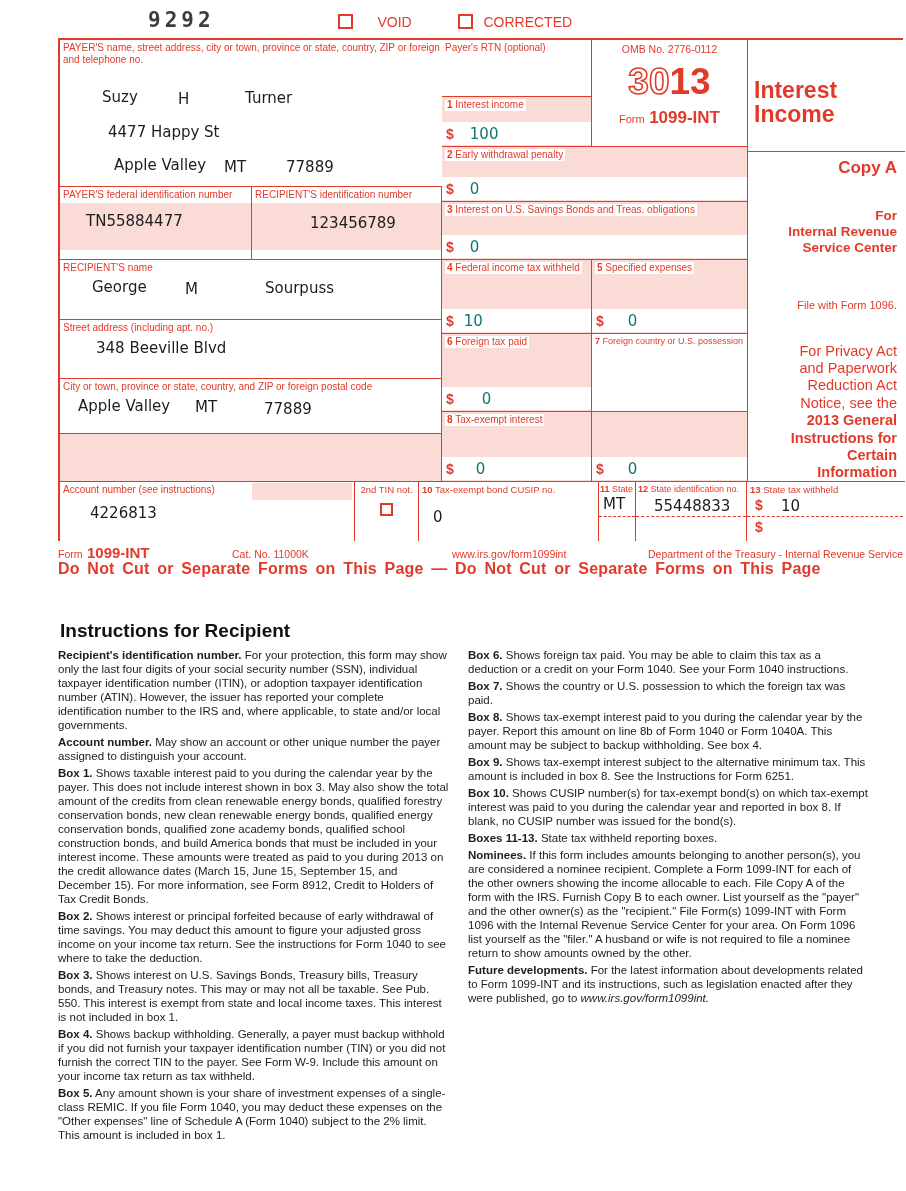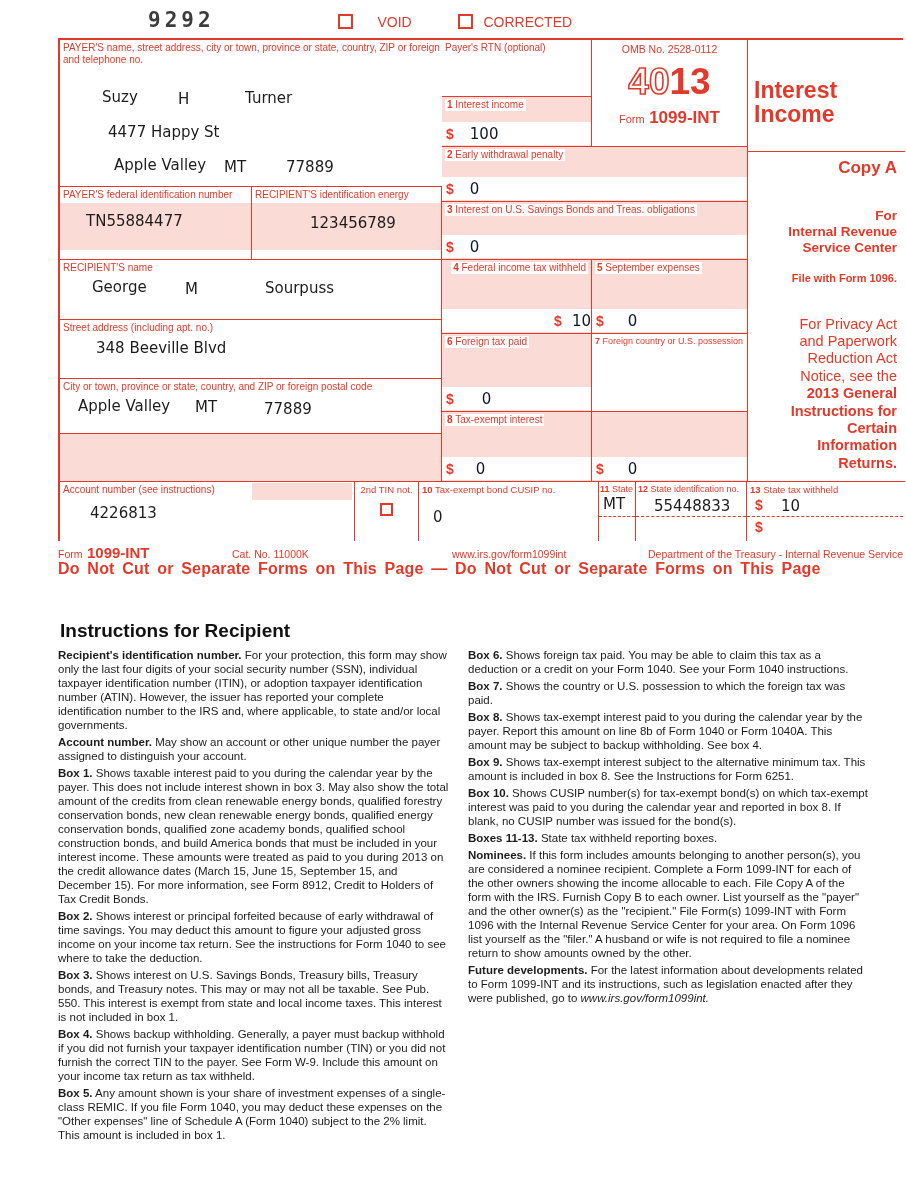--- a/index.html
+++ b/index.html
@@ -19,21 +19,21 @@
   .b-r{border-right:1px solid var(--red);}
   .b-b{border-bottom:1px solid var(--red);}
   .b-l{border-left:1px solid var(--red);}
   .red{color:var(--red);}
   .lbl{font-size:10px;color:var(--red);line-height:1.18;padding:2px 3px;}
   .lbl .num{font-weight:bold;}
   .chip{display:inline-block;background:#fff;padding:0 2px;}
   .val{font-family:"DejaVu Sans",sans-serif;font-size:15px;color:#1d1d1d;}
   .money{position:absolute;left:0;right:0;bottom:1px;height:23px;background:#fff;line-height:23px;white-space:nowrap;}
   .cur{color:var(--red);font-weight:bold;font-size:14px;margin-left:4px;}
-  .amt{font-family:"DejaVu Sans",sans-serif;font-size:15px;color:#0f172a;margin-left:16px;}
+  .amt{font-family:"DejaVu Sans",sans-serif;font-size:15px;color:#0f766e;margin-left:16px;}
   .checkbox{display:inline-block;width:15px;height:15px;border:2px solid var(--red);background:#fff;vertical-align:middle;}
   .prelines{white-space:pre-line;}
   .copy-col{ text-align:right;padding:6px 8px 0 4px;color:var(--red);}
   .dash{position:absolute;left:0;right:0;border-top:1px dashed var(--red);}
   .instr{font-size:11.5px;line-height:14px;color:#1c1c1c;}
   .instr p{margin:0 0 3px 0;}
   .instr b{font-weight:bold;}
   .instr i{font-style:italic;}
 </style>
 </head>
@@ -68,23 +68,23 @@
   </div>
 
   <div class="cell pink b-r b-b" style="left:382px;top:57px;width:150px;height:50px;">
     <div class="lbl"><span class="chip"><span class="num">1</span> <span>Interest income</span></span></div>
     <div class="money">
       <span class="cur">$</span><span class="amt">100</span>
     </div>
   </div>
 
   <div class="cell b-b" style="left:532px;top:0;width:155px;height:107px;text-align:center;">
-    <div class="red" style="font-size:10.5px;padding-top:3px;">OMB No. 2528-0112</div>
+    <div class="red" style="font-size:10.5px;padding-top:3px;">OMB No. 2776-0112</div>
     <div style="margin-top:8px;font-weight:bold;font-size:37px;line-height:1;color:var(--red);">
-      <span style="color:#fff;-webkit-text-stroke:1.6px var(--red);">40</span><span>13</span>
+      <span style="color:#fff;-webkit-text-stroke:1.6px var(--red);">30</span><span>13</span>
     </div>
     <div class="red" style="margin-top:8px;">
       <span style="font-size:11px;">Form</span>
       <span style="font-size:17px;font-weight:bold;">1099-INT</span>
     </div>
   </div>
 
   <div class="cell b-l b-b" style="left:687px;top:0;width:158px;height:112px;">
     <div class="red" style="font-size:23px;font-weight:bold;padding:38px 0 0 6px;line-height:1.05;">Interest Income</div>
   </div>
@@ -103,41 +103,41 @@
     </div>
   </div>
 
   <div class="cell pink b-r b-b" style="left:0;top:147px;width:192px;height:73px;">
     <div class="lbl" style="background:#fff;">PAYER'S federal identification number</div>
     <span class="val abs" style="left:26px;top:25px;">TN55884477</span>
     <div class="abs" style="left:0;right:0;bottom:0;height:9px;background:#fff;"></div>
   </div>
 
   <div class="cell pink b-r b-b" style="left:192px;top:147px;width:190px;height:73px;">
-    <div class="lbl" style="background:#fff;">RECIPIENT'S identification energy</div>
+    <div class="lbl" style="background:#fff;">RECIPIENT'S identification number</div>
     <span class="val abs" style="left:58px;top:27px;">123456789</span>
     <div class="abs" style="left:0;right:0;bottom:0;height:9px;background:#fff;"></div>
   </div>
 
   <div class="cell b-r b-b" style="left:0;top:220px;width:382px;height:60px;">
     <div class="lbl">RECIPIENT'S name</div>
     <span class="val abs" style="left:32px;top:18px;">George</span>
     <span class="val abs" style="left:125px;top:20px;">M</span>
     <span class="val abs" style="left:205px;top:19px;">Sourpuss</span>
   </div>
 
-  <div class="cell pink b-r b-b" style="left:382px;top:220px;width:150px;height:74px;text-align:right;">
+  <div class="cell pink b-r b-b" style="left:382px;top:220px;width:150px;height:74px;">
     <div class="lbl"><span class="chip"><span class="num">4</span> <span>Federal income tax withheld</span></span></div>
     <div class="money">
       <span class="cur">$</span><span class="amt" style="margin-left:10px;">10</span>
     </div>
   </div>
 
   <div class="cell pink b-b" style="left:532px;top:220px;width:155px;height:74px;">
-    <div class="lbl"><span class="chip"><span class="num">5</span> <span>September expenses</span></span></div>
+    <div class="lbl"><span class="chip"><span class="num">5</span> <span>Specified expenses</span></span></div>
     <div class="money">
       <span class="cur">$</span><span class="amt" style="margin-left:24px;">0</span>
     </div>
   </div>
 
   <div class="cell b-r b-b" style="left:0;top:280px;width:382px;height:59px;">
     <div class="lbl">Street address (including apt. no.)</div>
     <span class="val abs" style="left:36px;top:19px;">348 Beeville Blvd</span>
   </div>
 
@@ -173,21 +173,21 @@
     <div class="money">
       <span class="cur">$</span><span class="amt" style="margin-left:24px;">0</span>
     </div>
   </div>
 
   <div class="cell b-l b-b copy-col" style="left:687px;top:112px;width:158px;height:330px;">
     <div style="font-size:17px;font-weight:bold;">Copy A</div>
     <div class="prelines" style="font-size:13.5px;font-weight:bold;margin-top:30px;line-height:1.2;">For
 Internal Revenue
 Service Center</div>
-    <div style="font-size:11px;font-weight:bold;margin-top:15px;">File with Form 1096.</div>
+    <div style="font-size:11px;font-weight:normal;margin-top:42px;">File with Form 1096.</div>
     <div class="prelines" style="font-size:14.5px;margin-top:32px;line-height:1.2;">For Privacy Act
 and Paperwork
 Reduction Act
 Notice, see the</div>
     <div class="prelines" style="font-size:14.5px;font-weight:bold;line-height:1.2;">2013 General
 Instructions for
 Certain
 Information
 Returns.</div>
   </div>

